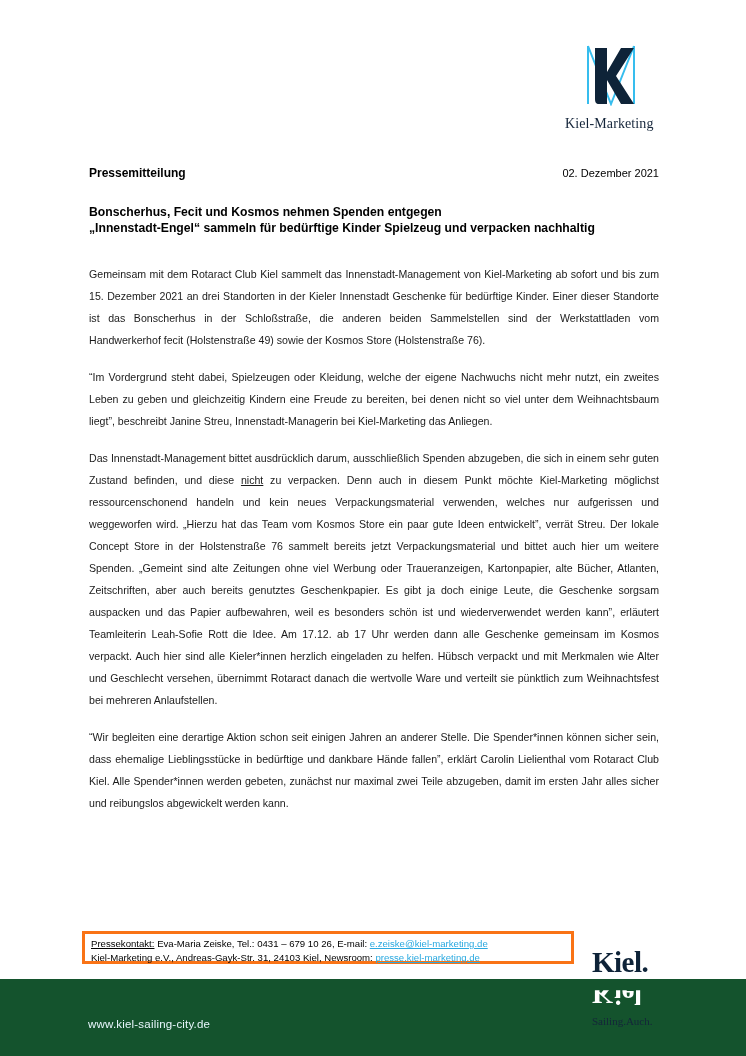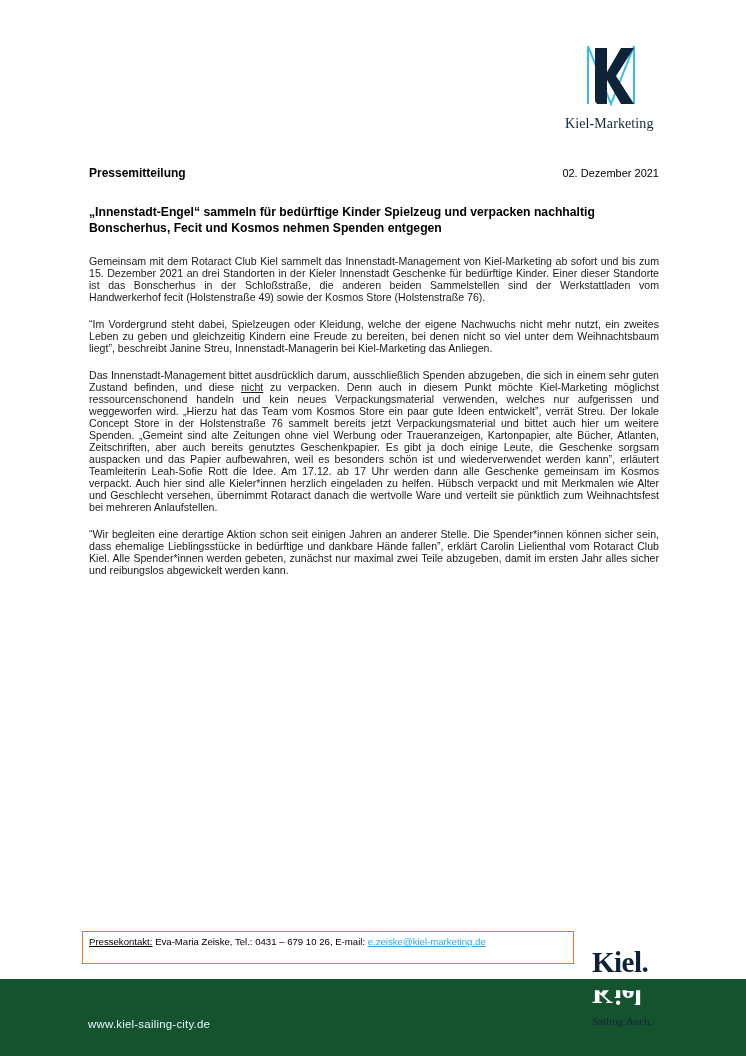--- a/index.html
+++ b/index.html
@@ -60,41 +60,41 @@
       top: 204px;
       width: 570px;
       font-size: 12.2px;
       font-weight: bold;
       line-height: 16px;
       color: #000;
     }
     .body-text {
       position: absolute;
       left: 89px;
-      top: 255px;
+      top: 263px;
       width: 570px;
       font-size: 10.6px;
-      line-height: 12px;
+      line-height: 22px;
       color: #1a1a1a;
     }
     .body-text p {
       margin: 0 0 15px 0;
       text-align: justify;
     }
     .body-text p.last-left {
       text-align-last: left;
     }
     .u { text-decoration: underline; }
     .contact-box {
       position: absolute;
       left: 82px;
       top: 931px;
       width: 492px;
       height: 33px;
-      border: 1px solid #f97316;
+      border: 3px solid #f97316;
       background: #fff;
       box-sizing: border-box;
       padding: 3px 0 0 6px;
       font-size: 9.6px;
       line-height: 13.5px;
       color: #000;
       z-index: 2;
     }
     .contact-box a {
       color: #2aa9e0;
@@ -170,33 +170,34 @@
   </svg>
   <span class="brand">Kiel-Marketing</span>
 </div>
 
 <div class="header-row">
   <span class="title">Pressemitteilung</span>
   <span class="date">02. Dezember 2021</span>
 </div>
 
 <div class="headline">
+  <div>Bonscherhus, Fecit und Kosmos nehmen Spenden entgegen</div>
   <div>„Innenstadt-Engel“ sammeln für bedürftige Kinder Spielzeug und verpacken nachhaltig</div>
-  <div>Bonscherhus, Fecit und Kosmos nehmen Spenden entgegen</div>
 </div>
 
 <div class="body-text">
   <p class="last-left">Gemeinsam mit dem Rotaract Club Kiel sammelt das Innenstadt-Management von Kiel-Marketing ab sofort und bis zum 15. Dezember 2021 an drei Standorten in der Kieler Innenstadt Geschenke für bedürftige Kinder. Einer dieser Standorte ist das Bonscherhus in der Schloßstraße, die anderen beiden Sammelstellen sind der Werkstattladen vom Handwerkerhof fecit (Holstenstraße 49) sowie der Kosmos Store (Holstenstraße 76).</p>
   <p class="last-left">“Im Vordergrund steht dabei, Spielzeugen oder Kleidung, welche der eigene Nachwuchs nicht mehr nutzt, ein zweites Leben zu geben und gleichzeitig Kindern eine Freude zu bereiten, bei denen nicht so viel unter dem Weihnachtsbaum liegt”, beschreibt Janine Streu, Innenstadt-Managerin bei Kiel-Marketing das Anliegen.</p>
   <p class="last-left"><span>Das Innenstadt-Management bittet ausdrücklich darum, ausschließlich Spenden abzugeben, die sich in einem sehr guten Zustand befinden, und diese </span><span class="u">nicht</span><span> zu verpacken. Denn auch in diesem Punkt möchte Kiel-Marketing möglichst ressourcenschonend handeln und kein neues Verpackungsmaterial verwenden, welches nur aufgerissen und weggeworfen wird. „Hierzu hat das Team vom Kosmos Store ein paar gute Ideen entwickelt”, verrät Streu. Der lokale Concept Store in der Holstenstraße 76 sammelt bereits jetzt Verpackungsmaterial und bittet auch hier um weitere Spenden. „Gemeint sind alte Zeitungen ohne viel Werbung oder Traueranzeigen, Kartonpapier, alte Bücher, Atlanten, Zeitschriften, aber auch bereits genutztes Geschenkpapier. Es gibt ja doch einige Leute, die Geschenke sorgsam auspacken und das Papier aufbewahren, weil es besonders schön ist und wiederverwendet werden kann”, erläutert Teamleiterin Leah-Sofie Rott die Idee. Am 17.12. ab 17 Uhr werden dann alle Geschenke gemeinsam im Kosmos verpackt. Auch hier sind alle Kieler*innen herzlich eingeladen zu helfen. Hübsch verpackt und mit Merkmalen wie Alter und Geschlecht versehen, übernimmt Rotaract danach die wertvolle Ware und verteilt sie pünktlich zum Weihnachtsfest bei mehreren Anlaufstellen.</span></p>
   <p class="last-left">“Wir begleiten eine derartige Aktion schon seit einigen Jahren an anderer Stelle. Die Spender*innen können sicher sein, dass ehemalige Lieblingsstücke in bedürftige und dankbare Hände fallen”, erklärt Carolin Lielienthal vom Rotaract Club Kiel. Alle Spender*innen werden gebeten, zunächst nur maximal zwei Teile abzugeben, damit im ersten Jahr alles sicher und reibungslos abgewickelt werden kann.</p>
 </div>
 
 <div class="contact-box">
   <div><span class="u">Pressekontakt:</span><span> Eva-Maria Zeiske, Tel.: 0431 – 679 10 26, E-mail: </span><a>e.zeiske@kiel-marketing.de</a></div>
+  <div><span>Kiel-Marketing e.V., Andreas-Gayk-Str. 31, 24103 Kiel, Newsroom: </span><a>presse.kiel-marketing.de</a></div>
 </div>
 
 <div class="footer-band">
   <span class="footer-url">www.kiel-sailing-city.de</span>
 </div>
 
 <div class="kiel-logo">
   <span class="kiel-top">Kiel.</span>
   <span class="kiel-mirror">Kiel</span>
   <span class="tagline">Sailing.Auch.</span>

